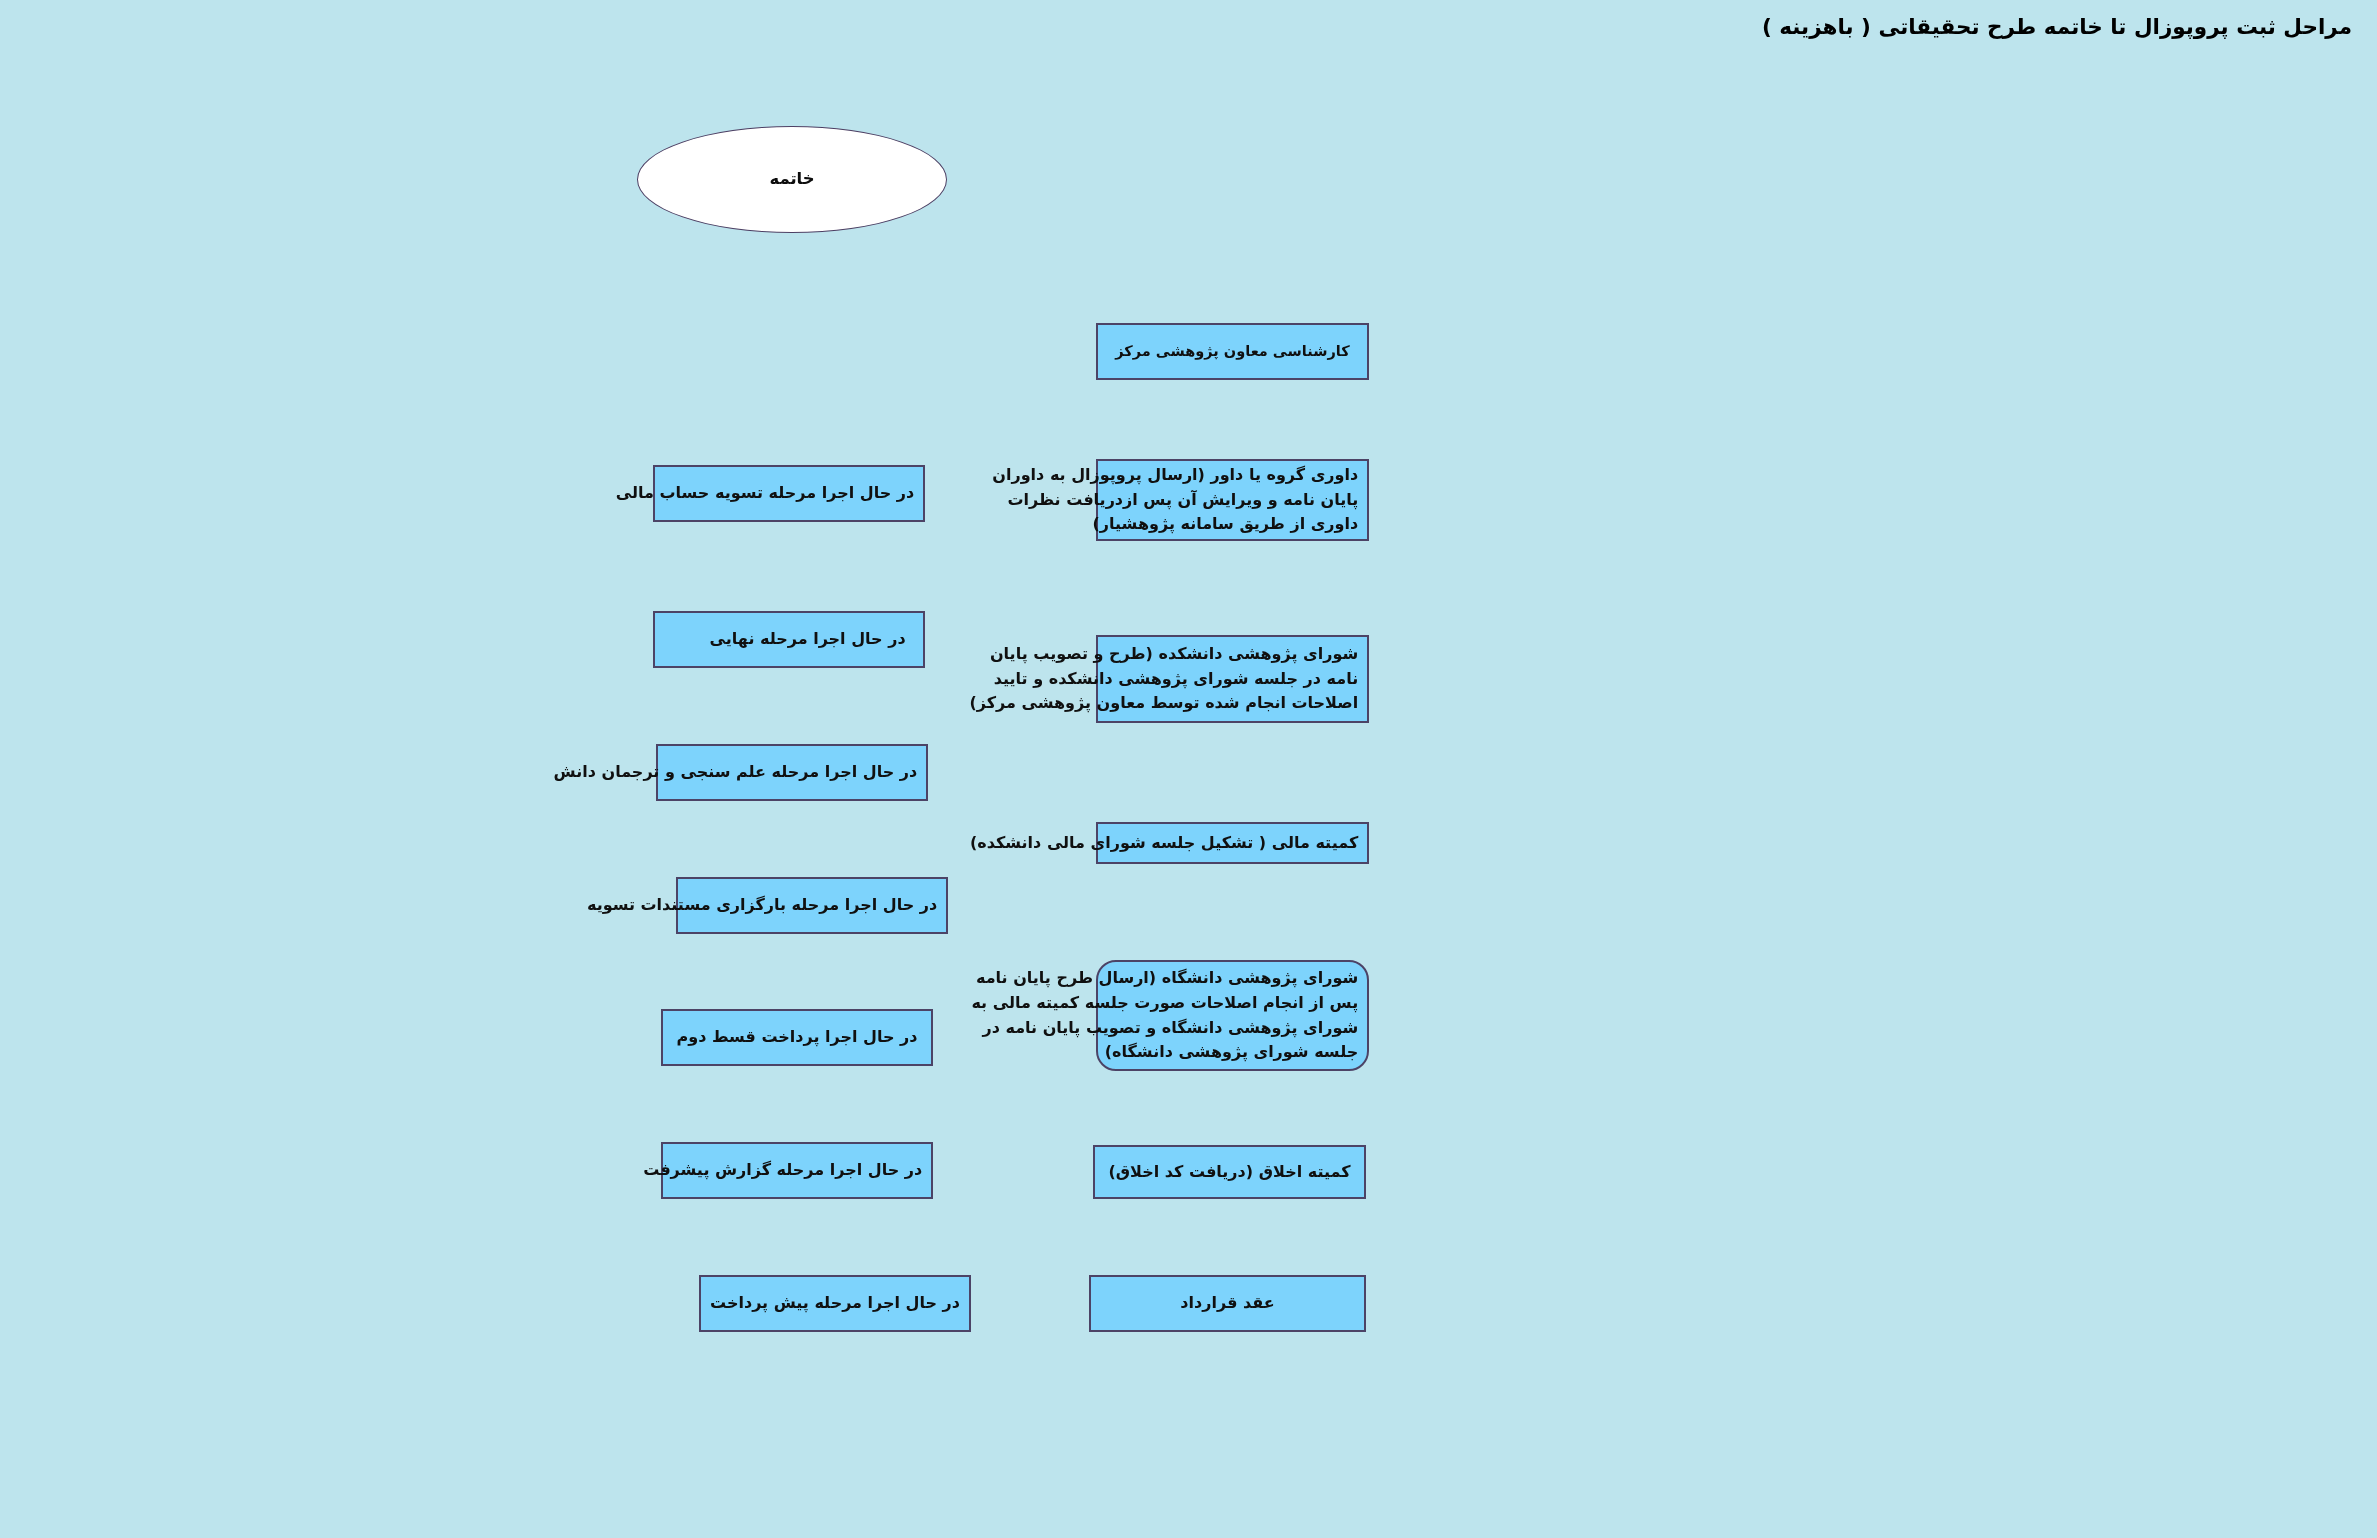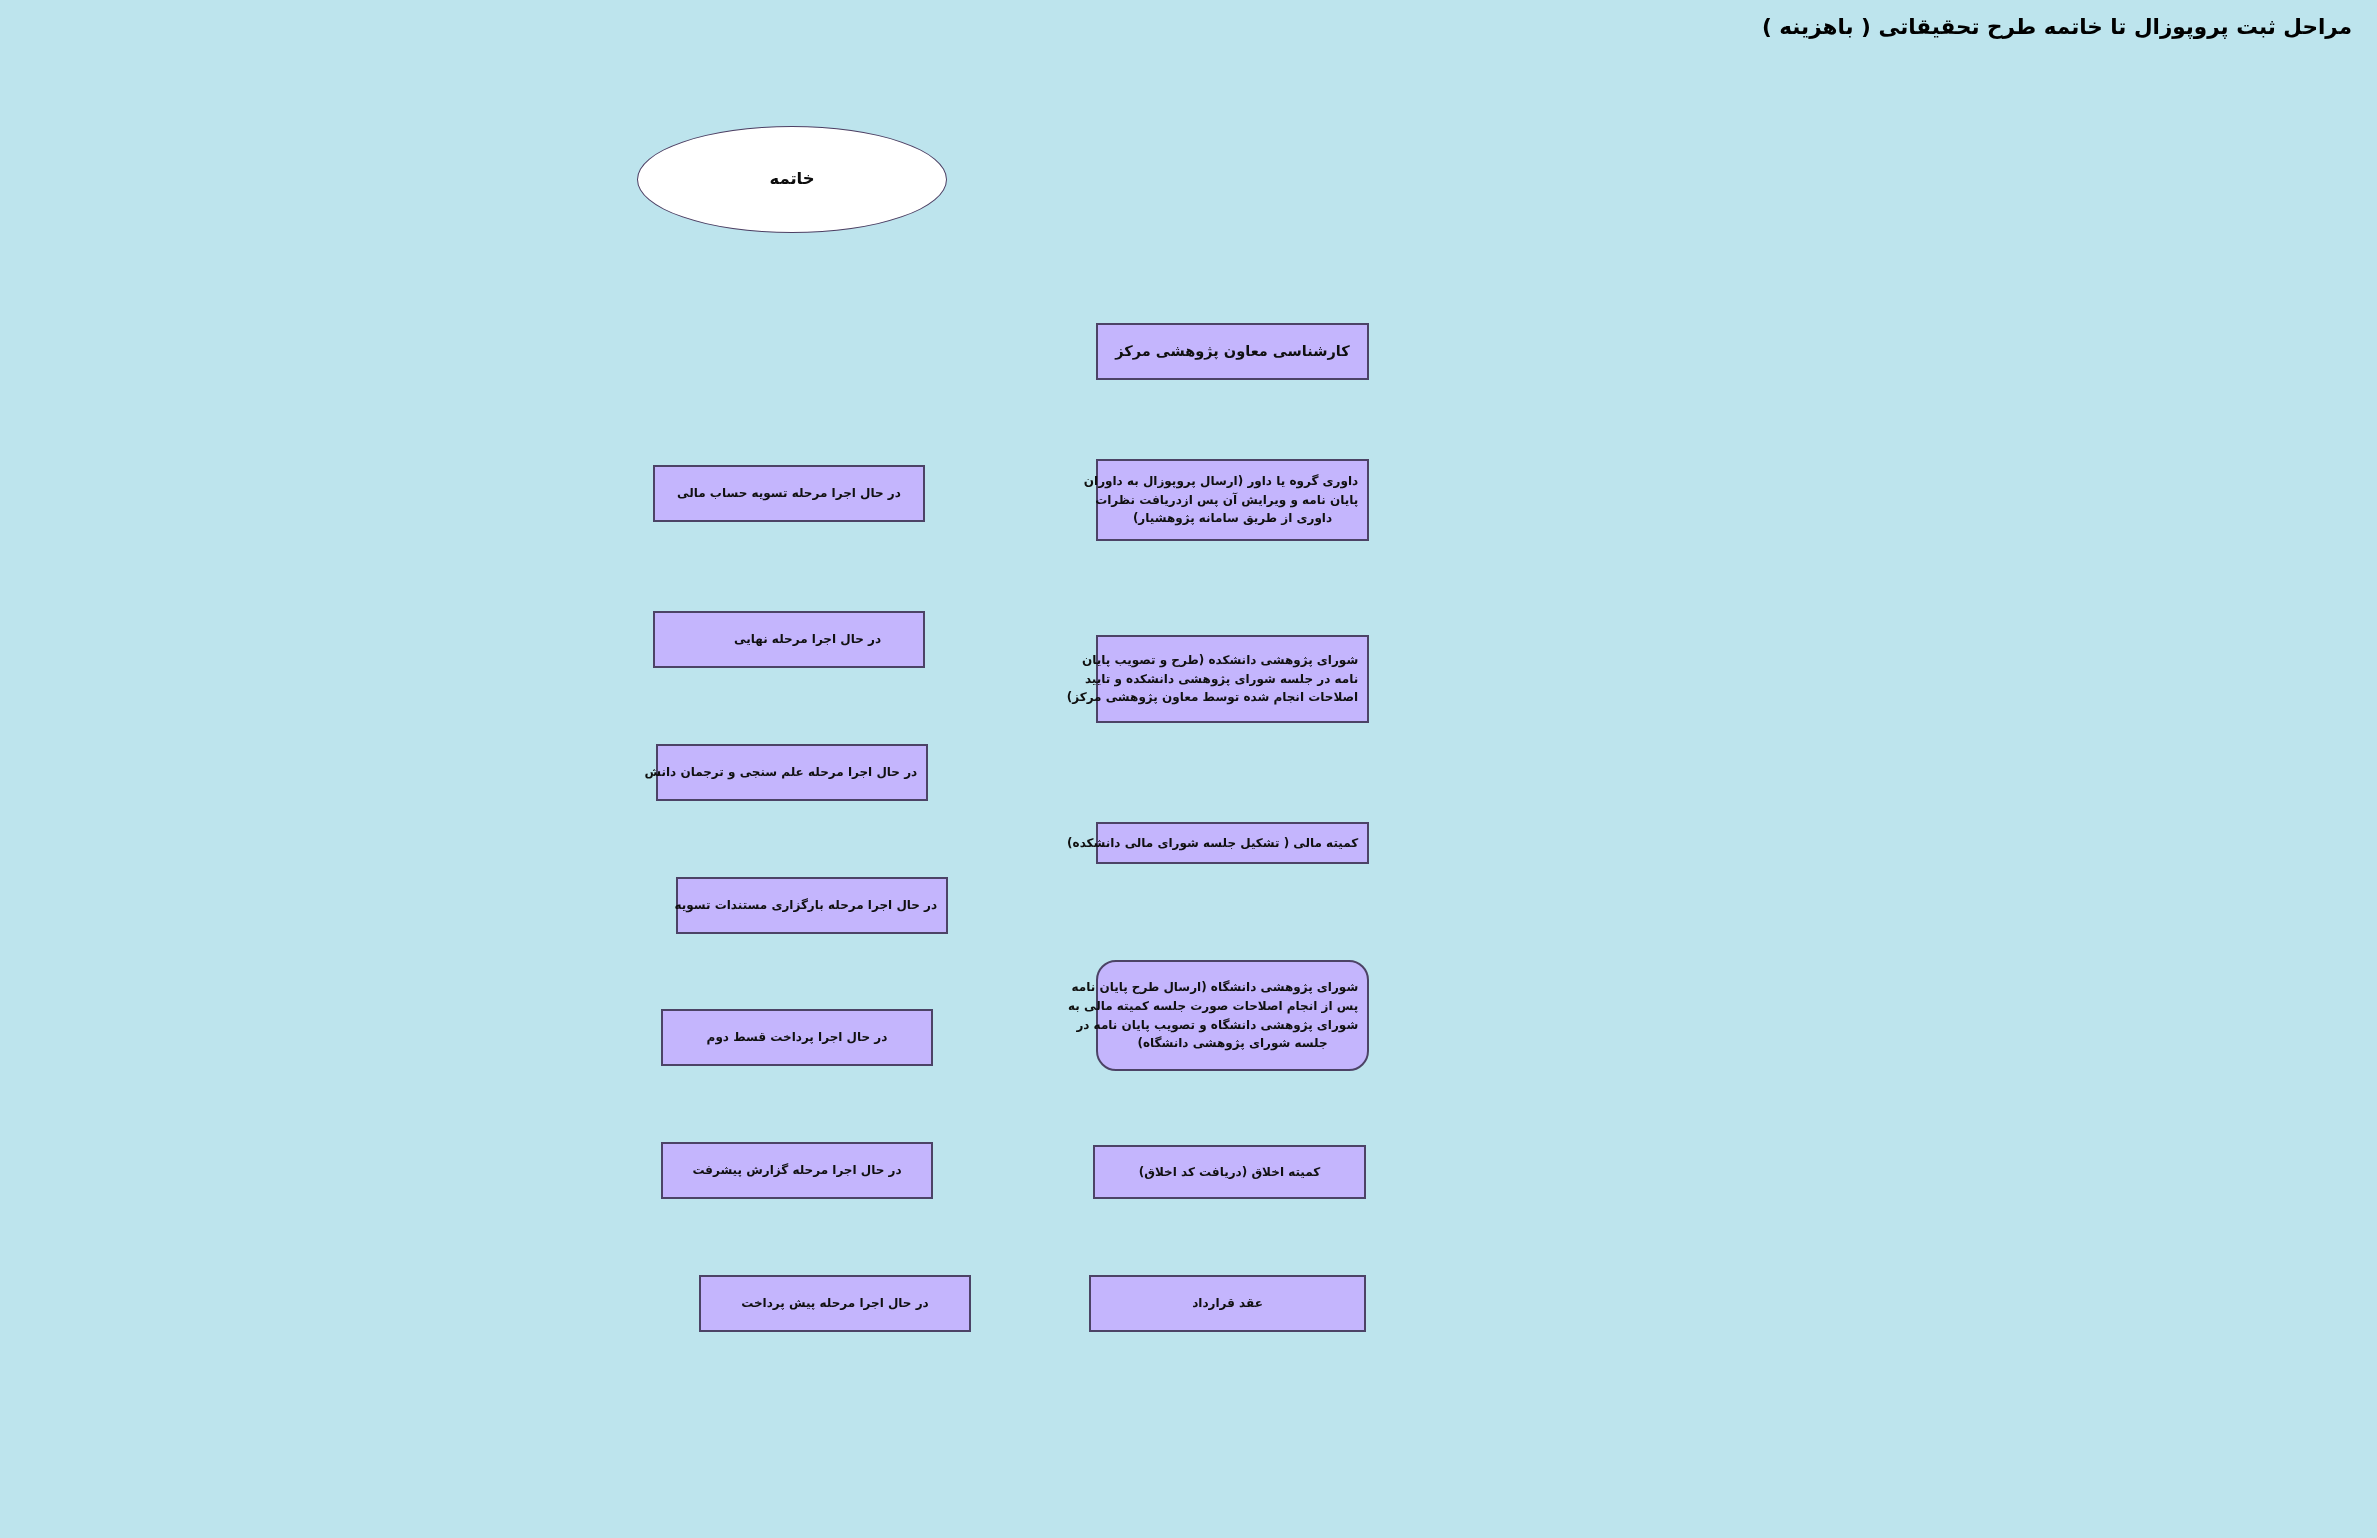--- a/index.html
+++ b/index.html
@@ -20,36 +20,36 @@
     color:#000000;
     direction:rtl;
     white-space:nowrap;
     letter-spacing:0px;
   }
 
   
   .node{
     position:absolute;
     box-sizing:border-box;
-    background:#c4b5fd;
+    background:#7dd3fc;
     border:2.5px solid #4c4366;
     display:flex;
     align-items:center;
     justify-content:center;
     text-align:center;
     direction:rtl;
     color:#101010;
     font-weight:700;
     line-height:1.55;
     padding:3.8px 8.8px;
   }
   .node .lines{width:100%;}
   .node .ln{display:block;white-space:nowrap;}
 
-  .f22{font-size:12px;}
+  .f22{font-size:16px;}
   .f23{font-size:14.5px;}
 
   
   .ellipse{
     position:absolute;
     box-sizing:border-box;
     background:#ffffff;
     border:1.9px solid #4c3f63;
     border-radius:50%;
     display:flex;

